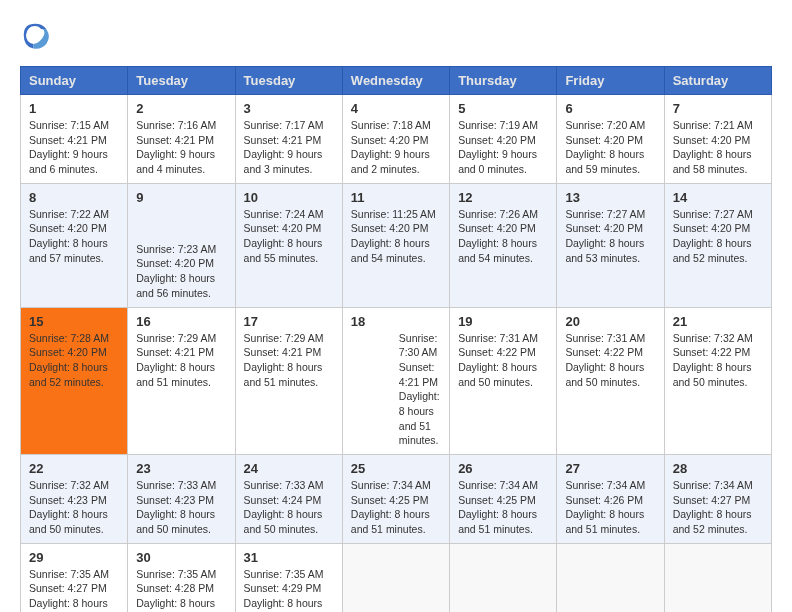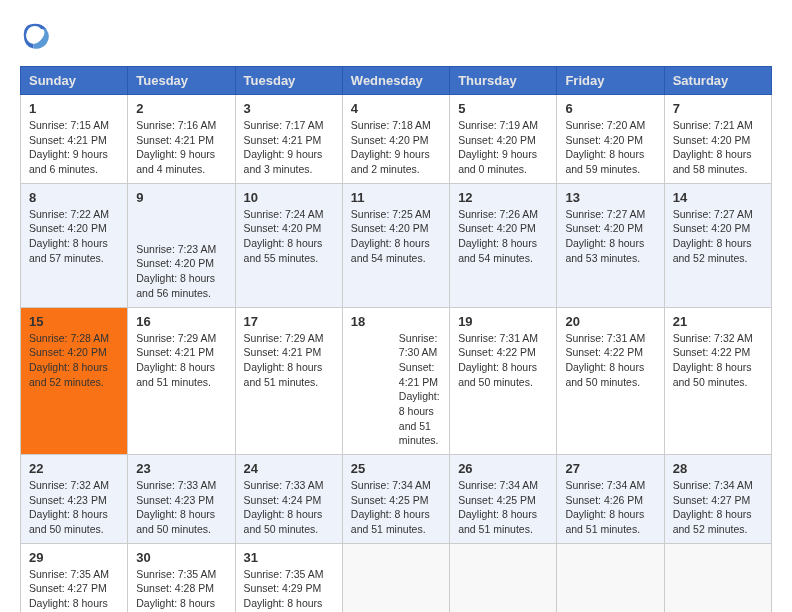--- a/index.html
+++ b/index.html
@@ -196,21 +196,21 @@
         </td>
         <td style="background: rgb(238, 242, 250);">
           <span class="day-num">10</span>
           <div class="day-info" style="white-space: pre-line;">Sunrise: 7:24 AM
 Sunset: 4:20 PM
 Daylight: 8 hours
 and 55 minutes.</div>
         </td>
         <td style="background: rgb(238, 242, 250);">
           <span class="day-num">11</span>
-          <div class="day-info" style="white-space: pre-line;">Sunrise: 7:25 AM
+          <div class="day-info" style="white-space: pre-line;">Sunrise: 11:25 AM
 Sunset: 4:20 PM
 Daylight: 8 hours
 and 54 minutes.</div>
         </td>
         <td style="background: rgb(238, 242, 250);">
           <span class="day-num">12</span>
           <div class="day-info" style="white-space: pre-line;">Sunrise: 7:26 AM
 Sunset: 4:20 PM
 Daylight: 8 hours
 and 54 minutes.</div>

